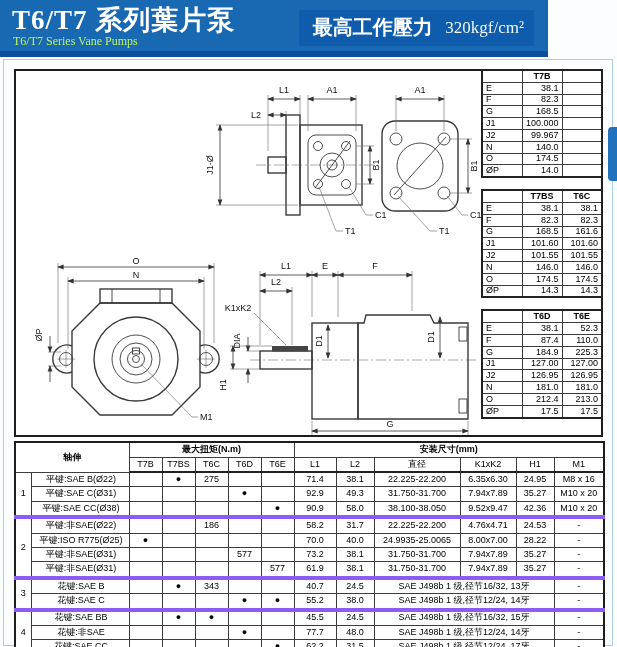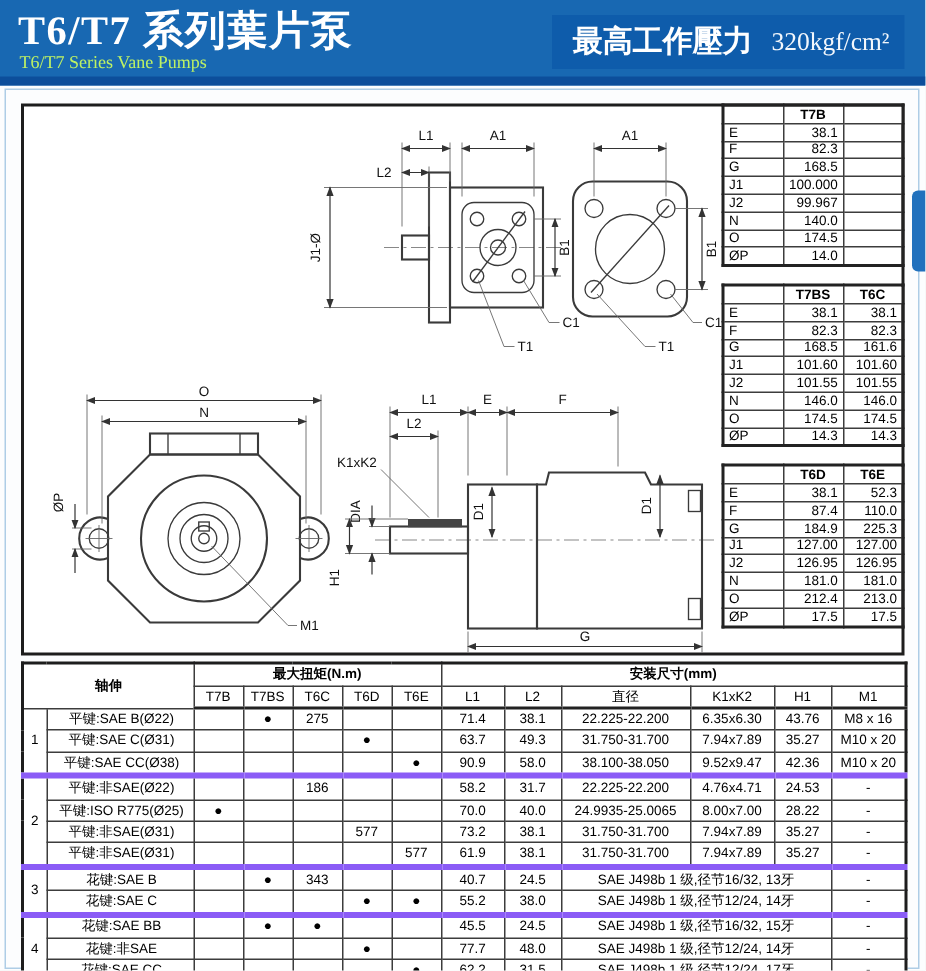--- a/index.html
+++ b/index.html
@@ -1,20 +1,20 @@
 <!DOCTYPE html>
 <html><head>
 <meta charset="utf-8">
 <style>
   html,body{margin:0;padding:0;}
   body{font-family:"Liberation Sans",sans-serif;background:#e8e8e8;}
   .page{position:relative;width:617px;height:647px;background:#fcfdfe;overflow:hidden;}
 
   
-  .hdr{position:absolute;left:0;top:0;width:617px;height:51px;background:#1868b2;border-bottom:6px solid #0c4e9b;}
+  .hdr{position:absolute;left:0;top:0;width:538px;height:51px;background:#1868b2;border-bottom:6px solid #0c4e9b;padding-left:10px;}
   .hdr .title{position:absolute;left:12px;top:2px;color:#fff;font-family:"Liberation Serif",serif;font-weight:bold;font-size:27px;letter-spacing:1px;}
   .hdr .subtitle{position:absolute;left:13px;top:34px;color:#bef264;font-family:"Liberation Serif",serif;font-size:12px;}
   .pressure{position:absolute;right:14px;top:10px;background:#0e5cab;padding:4px 10px 5px 14px;white-space:nowrap;}
   .pressure .plabel{color:#fff;font-weight:bold;font-size:20px;vertical-align:middle;}
   .pressure .pvalue{color:#f2f7fc;font-family:"Liberation Serif",serif;font-size:17px;margin-left:8px;vertical-align:middle;text-align:right;}
 
   
   .frame{position:absolute;left:3px;top:59px;width:608px;height:585px;border:1px solid #aecde6;pointer-events:none;}
   .accent-bar{position:absolute;left:608px;top:127px;width:9px;height:54px;background:#2171bd;border-radius:4px 0 0 4px;}
 
@@ -404,31 +404,31 @@
           <td class="lbl">平键:SAE B(Ø22)</td>
           <td class="tq"></td>
           <td class="tq">●</td>
           <td class="tq">275</td>
           <td class="tq"></td>
           <td class="tq"></td>
           <td>71.4</td>
           <td>38.1</td>
           <td class="dia">22.225-22.200</td>
           <td>6.35x6.30</td>
-          <td>43.76</td>
+          <td>24.95</td>
           <td>M8 x 16</td>
         </tr>
         <tr>
           <td class="lbl">平键:SAE C(Ø31)</td>
           <td class="tq"></td>
           <td class="tq"></td>
           <td class="tq"></td>
           <td class="tq">●</td>
           <td class="tq"></td>
-          <td>63.7</td>
+          <td>92.9</td>
           <td>49.3</td>
           <td class="dia">31.750-31.700</td>
           <td>7.94x7.89</td>
           <td>35.27</td>
           <td>M10 x 20</td>
         </tr>
         <tr>
           <td class="lbl">平键:SAE CC(Ø38)</td>
           <td class="tq"></td>
           <td class="tq"></td>

